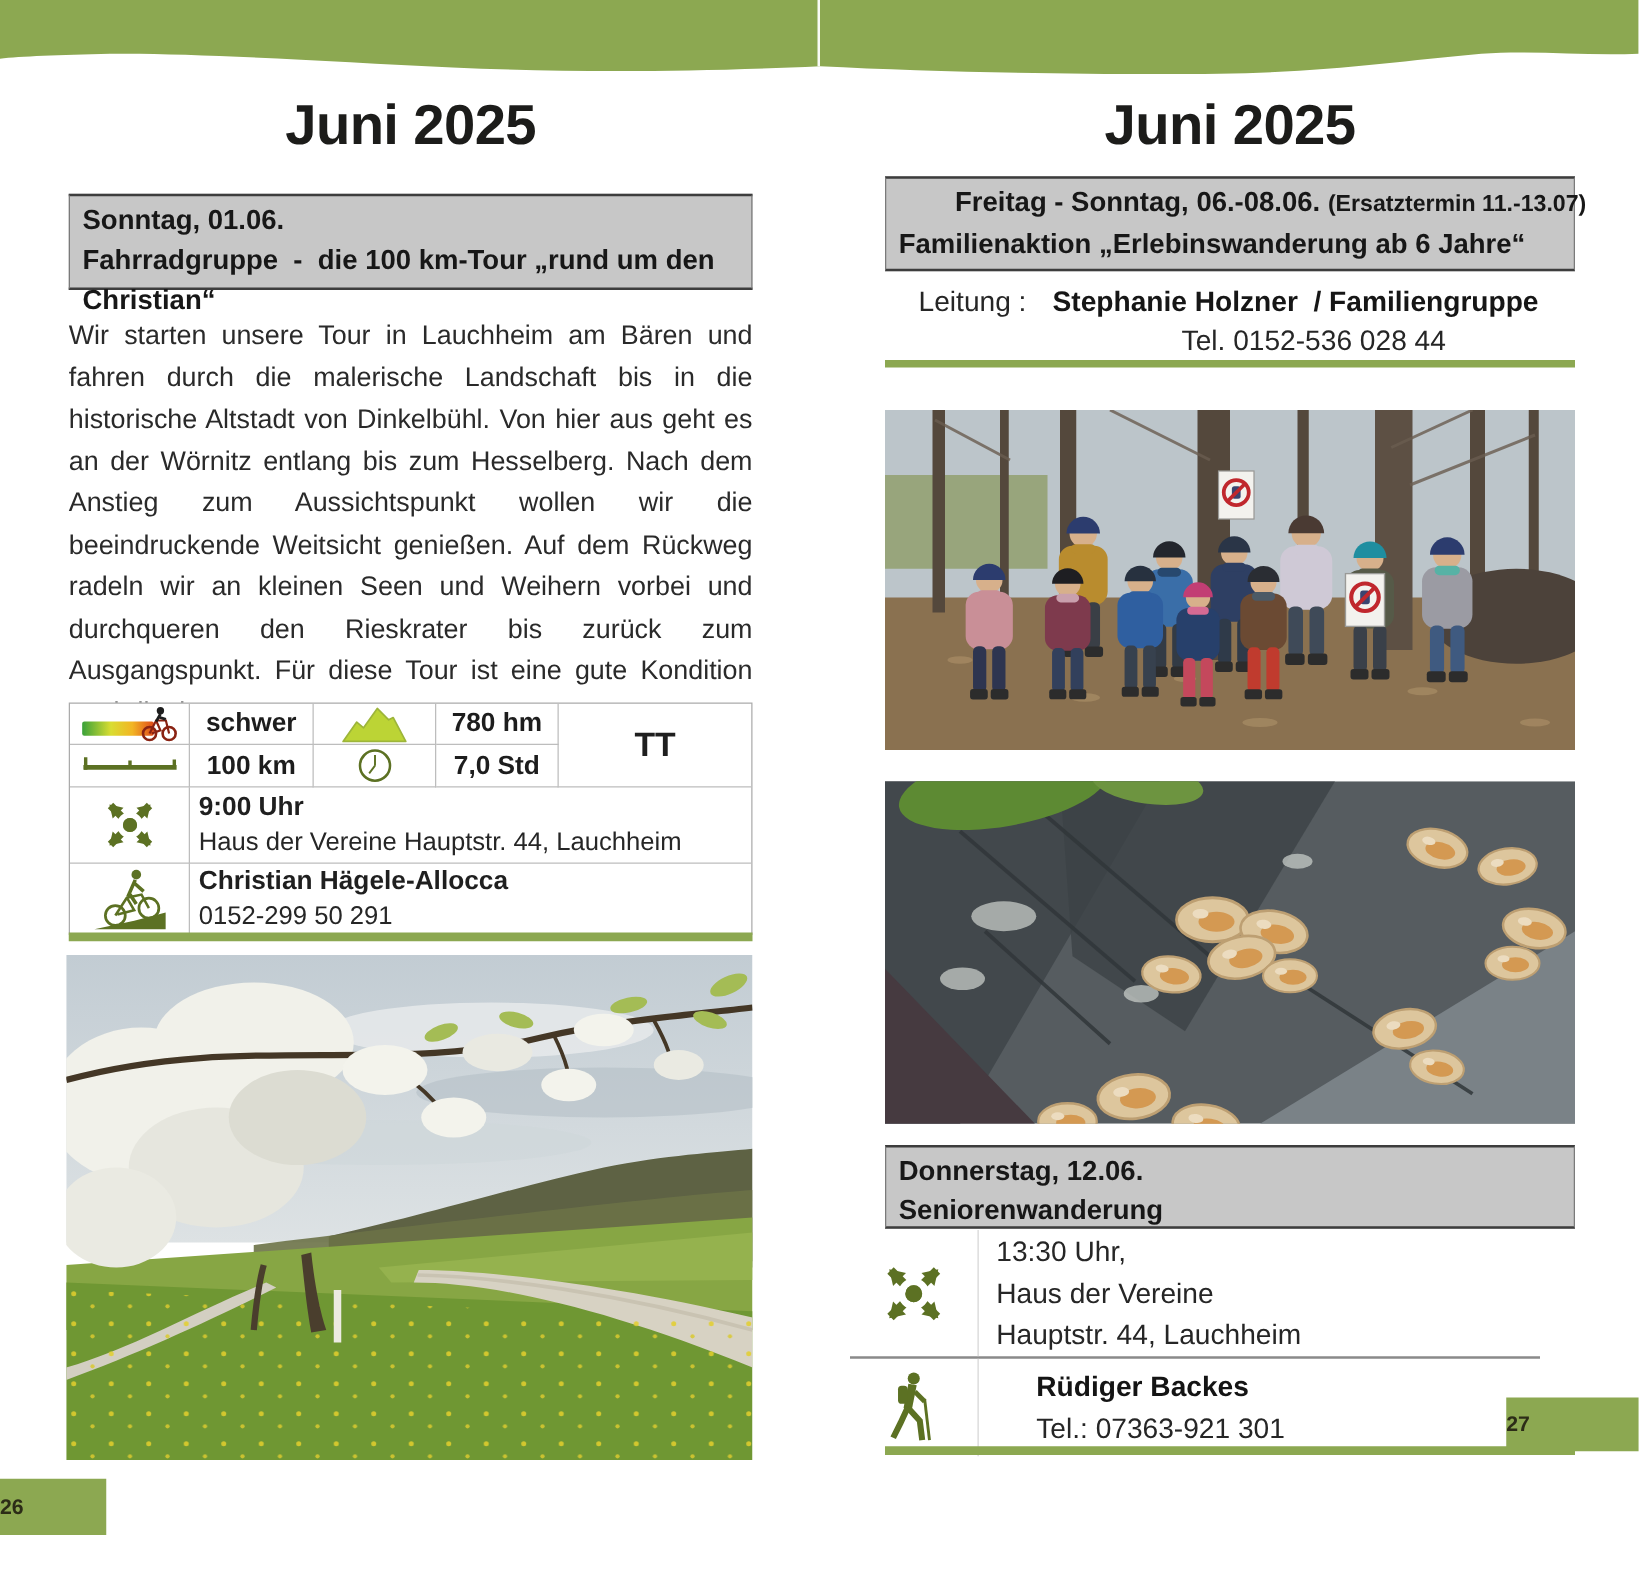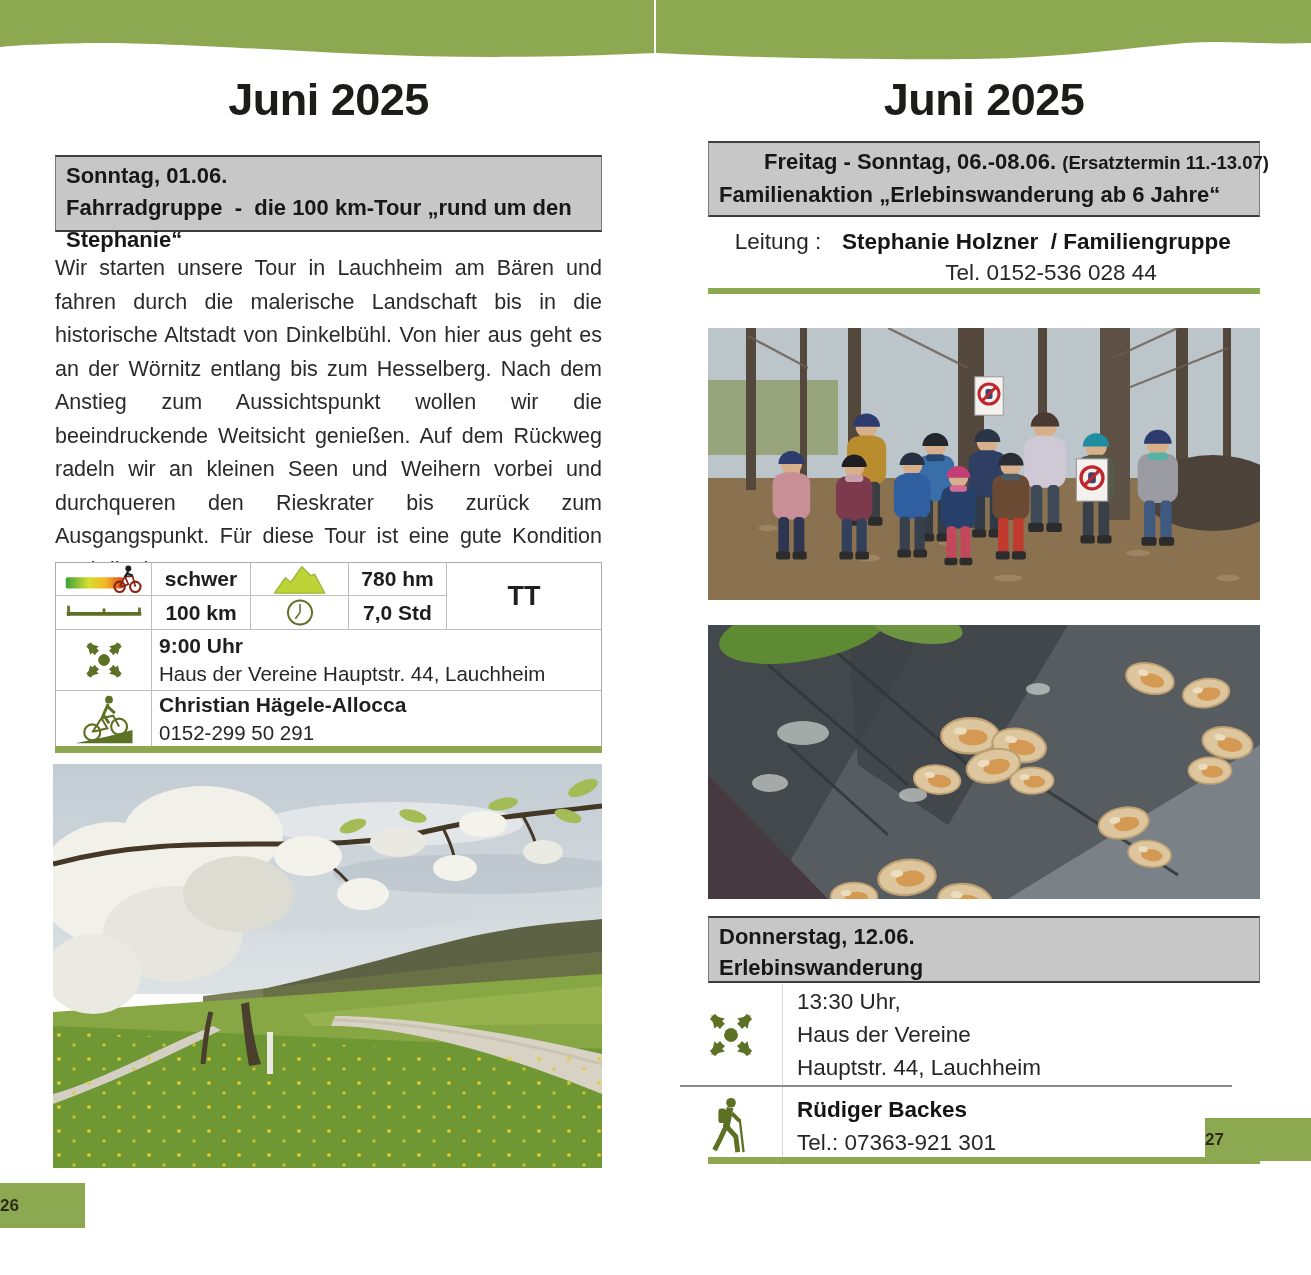--- a/index.html
+++ b/index.html
@@ -48,21 +48,21 @@
   .leitung{position:absolute;top:226px;left:714px;width:546px;font-size:22.5px;line-height:31px;color:#262626;text-align:center;}
   .leitung .row{display:flex;}
   .leitung .lab{width:128px;flex:none;}
   .leitung .name{font-weight:bold;color:#161616;white-space:pre-wrap;}
   .leitung .tel{margin-left:128px;}
 
   
   .right-table{position:absolute;top:984px;left:680px;width:552px;}
   .rrow{display:flex;box-sizing:border-box;}
   .rrow.first{height:103px;border-bottom:2px solid #8a8a8a;}
-  .rrow.second{height:78px;}
+  .rrow.second{height:78px;gap:32px;}
   .icon-cell{width:102px;flex:none;display:flex;align-items:center;justify-content:center;
              border-right:1px solid #d6d6d6;}
   .text-cell{flex:1;display:flex;flex-direction:column;justify-content:center;padding-left:14px;
              font-size:22.5px;line-height:33px;color:#262626;}
   .text-cell .bold{font-weight:bold;color:#141414;}
 
   
   .pagenum{position:absolute;background:#8ca851;display:flex;align-items:center;
            font-weight:bold;font-size:17px;color:#2c2c17;}
   .pagenum.left{left:0;top:1183px;width:85px;height:45px;}
@@ -175,21 +175,21 @@
   <svg class="top-band" viewBox="0 0 1311 64" preserveAspectRatio="none">
     <path d="M0,0 H1311 V43 C1268,45 1228,40 1185,43 C1118,49 1060,58 975,59 C880,60 755,58 656,53 C545,58 455,58 362,54 C256,49 150,42 88,43 C47,44 16,45 0,47 Z" fill="#8ca851"></path>
     <rect x="654" y="0" width="2" height="53" fill="#ffffff" opacity="0.95"></rect>
   </svg>
 
   <div class="page-title left">Juni 2025</div>
 
   <div class="gray-box" style="top:155px;left:55px;width:547px;height:77px;">
     <div class="hline">Sonntag, 01.06.</div>
     <div class="hline">Fahrradgruppe  -  die 100 km-Tour „rund um den</div>
-    <div class="hline">Stephanie“</div>
+    <div class="hline">Christian“</div>
   </div>
 
   <p class="body-text">Wir starten unsere Tour in Lauchheim am Bären und fahren durch die malerische Landschaft bis in die historische Altstadt von Dinkelbühl. Von hier aus geht es an der Wörnitz entlang bis zum Hesselberg. Nach dem Anstieg zum Aussichtspunkt wollen wir die beeindruckende Weitsicht genießen. Auf dem Rückweg radeln wir an kleinen Seen und Weihern vorbei und durchqueren den Rieskrater bis zurück zum Ausgangspunkt. Für diese Tour ist eine gute Kondition unabdingbar.</p>
 
   <div class="info-table">
     <div class="cell">
         <svg width="80" height="32">
           <use href="#sym-difficulty"></use>
         </svg>
       </div>
@@ -401,21 +401,21 @@
       <use href="#sym-shroom" width="40" height="26" transform="translate(385,185) scale(1.4) rotate(-10)"></use>
       <use href="#sym-shroom" width="40" height="26" transform="translate(420,210) scale(1.2) rotate(8)"></use>
       <use href="#sym-shroom" width="40" height="26" transform="translate(165,235) scale(1.6) rotate(-6)"></use>
       <use href="#sym-shroom" width="40" height="26" transform="translate(230,252) scale(1.5) rotate(8)"></use>
       <use href="#sym-shroom" width="40" height="26" transform="translate(120,255) scale(1.3)"></use>
     </g>
   </svg>
 
   <div class="gray-box" style="top:916px;left:708px;width:552px;height:67px;line-height:31px;">
     <div class="hline">Donnerstag, 12.06.</div>
-    <div class="hline">Erlebinswanderung</div>
+    <div class="hline">Seniorenwanderung</div>
   </div>
 
   <div class="right-table">
     <div class="rrow first">
       <div class="icon-cell">
           <svg width="62" height="62">
             <use href="#sym-meeting"></use>
           </svg>
         </div>
       <div class="text-cell">

